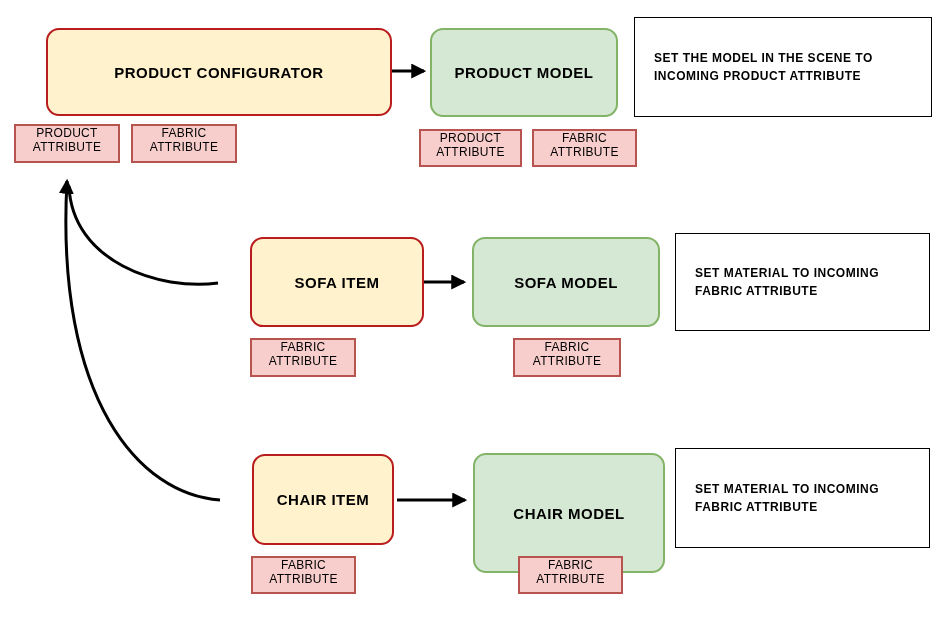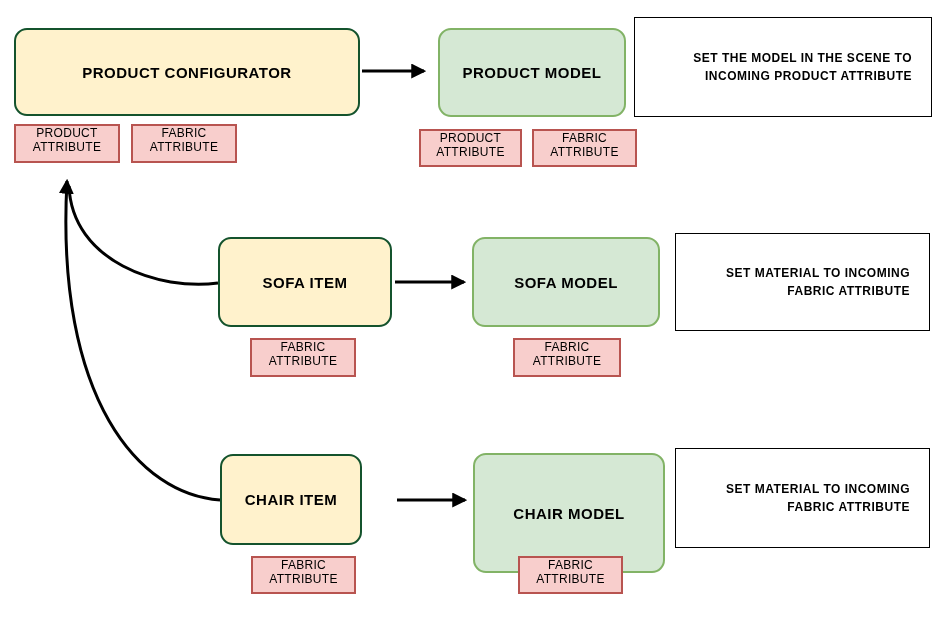--- a/index.html
+++ b/index.html
@@ -27,24 +27,25 @@
     display: flex;
     align-items: center;
     justify-content: center;
     text-align: center;
     z-index: 2;
     font-weight: bold;
     color: #000000;
   }
   .node.item {
     background: #FFF2CC;
-    border: 2px solid #14532d;
+    border: 2px solid #b91c1c;
     border-radius: 13px;
     font-size: 15px;
     letter-spacing: 0.5px;
+    margin-left: 32px;
   }
   .node.model {
     background: #D5E8D4;
     border: 2px solid #82B366;
     border-radius: 13px;
     font-size: 15px;
     letter-spacing: 0.5px;
   }
   .tag {
     position: absolute;
@@ -64,21 +65,21 @@
   }
   .tag .tag-text { max-width: 92px; }
   .note {
     position: absolute;
     box-sizing: border-box;
     background: #FFFFFF;
     border: 1.5px solid #000000;
     display: flex;
     align-items: center;
     justify-content: center;
-    text-align: right;
+    text-align: left;
     z-index: 2;
     font-weight: bold;
     font-size: 12px;
     line-height: 1.5;
     letter-spacing: 0.5px;
     color: #000000;
   }
   .note .note-text.wide   { max-width: 258px; }
   .note .note-text.narrow { max-width: 215px; }
 </style>
@@ -97,21 +98,21 @@
     <path d="M 395 282 L 464 282" fill="none" stroke="#000000" stroke-width="3" marker-end="url(#arrowhead)"></path>
     <path d="M 397 500 L 465 500" fill="none" stroke="#000000" stroke-width="3" marker-end="url(#arrowhead)"></path>
     <path d="M 218 283 C 160 291, 72 262, 69 186" fill="none" stroke="#000000" stroke-width="3"></path>
     <path d="M 220 500 C 140 495, 55 400, 67 181" fill="none" stroke="#000000" stroke-width="3" marker-end="url(#arrowhead)"></path>
   </svg>
 
   <div class="node item" style="left:14px; top:28px; width:346px; height:88px;">
     <span>PRODUCT CONFIGURATOR</span>
   </div>
 
-  <div class="node model" style="left:430px; top:28px; width:188px; height:89px;margin-left:8px;">
+  <div class="node model" style="left:430px; top:28px; width:188px; height:89px;">
     <span>PRODUCT MODEL</span>
   </div>
 
   <div class="note" style="left:634px; top:17px; width:298px; height:100px;">
     <span class="note-text wide">SET THE MODEL IN THE SCENE TO INCOMING PRODUCT ATTRIBUTE</span>
   </div>
 
   <div class="tag" style="left:14px; top:124px; width:106px; height:39px;">
     <span class="tag-text">PRODUCT ATTRIBUTE</span>
   </div>

